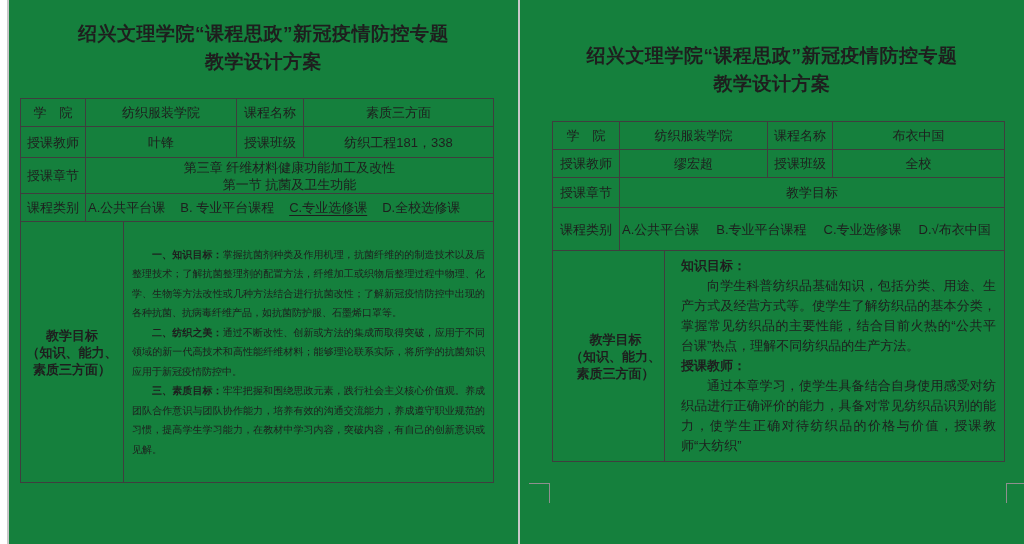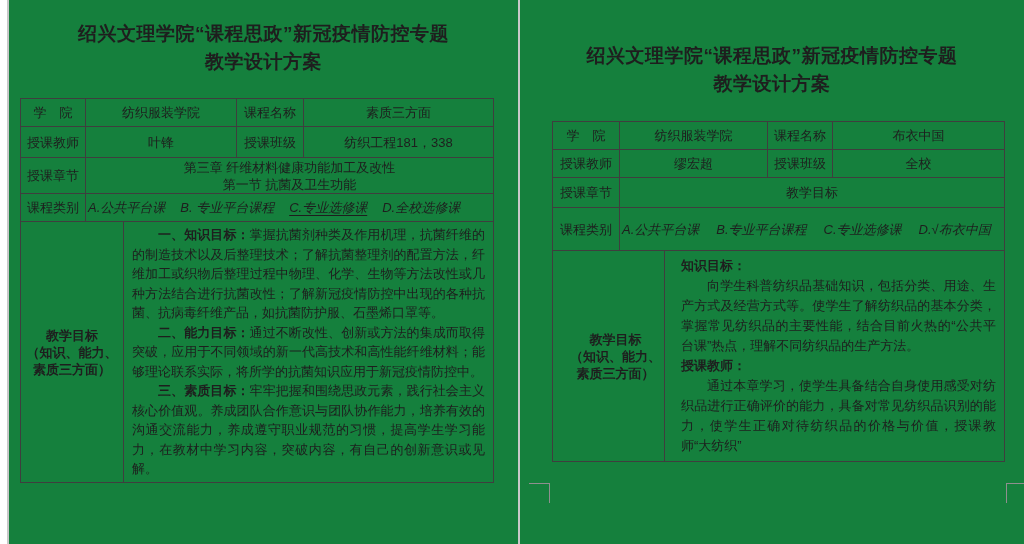--- a/index.html
+++ b/index.html
@@ -28,28 +28,28 @@
   .t-left{left:11px;top:98px;width:473px;}
   .t-right{left:32px;top:121px;width:452px;}
 
   .t-left  tr.r1 td{height:27px;} .t-left  tr.r2 td{height:30px;}
   .t-left  tr.r3 td{height:35px;} .t-left  tr.r4 td{height:27px;}
   .t-left  tr.r5 td{height:254px;}
   .t-right tr.r1 td{height:27px;} .t-right tr.r2 td{height:27px;}
   .t-right tr.r3 td{height:29px;} .t-right tr.r4 td{height:42px;}
   .t-right tr.r5 td{height:200px;padding-left:16px;}
 
-  td.cats{text-align:left;padding-left:11px;white-space:nowrap;font-style:italic;}
+  td.cats{text-align:left;padding-left:11px;white-space:nowrap;}
   .cats span{margin-right:15px;}
   .t-right .cats span{margin-right:17px;}
   .u{text-decoration:underline;text-underline-offset:3px;}
 
   td.obj-label{line-height:19px;font-weight:bold;}
   td.obj-cell{vertical-align:top;text-align:justify;}
-  .t-left  td.obj-cell{font-size:13px;line-height:19.5px;padding:3px 8px;}
+  .t-left  td.obj-cell{font-size:10px;line-height:19.5px;padding:3px 8px;}
   .t-right td.obj-cell{font-size:13px;line-height:20px;padding:5px 8px;}
   .obj-cell p{margin:0;text-indent:2em;}
   .obj-cell p.obj-head{font-weight:700;text-indent:0;text-align:left;}
   .obj-cell b{font-weight:700;}
 
   .cropmark{position:absolute;width:20px;height:19px;}
   .cm-left{left:529px;top:483px;border-top:1.5px solid #8f8f8f;border-right:1.5px solid #8f8f8f;}
   .cm-right{left:1006px;top:483px;width:18px;border-top:1.5px solid #8f8f8f;border-left:1.5px solid #8f8f8f;}
 </style>
 </head>
@@ -90,21 +90,21 @@
       <tr class="r4">
         <td>课程类别</td>
         <td colspan="4" class="cats">
           <span>A.公共平台课</span><span>B. 专业平台课程</span><span class="u">C.专业选修课</span><span>D.全校选修课</span>
         </td>
       </tr>
       <tr class="r5">
         <td colspan="2" class="obj-label"><span>教学目标</span><br><span>（知识、能力、</span><br><span>素质三方面）</span></td>
         <td colspan="3" class="obj-cell">
           <p><b>一、知识目标：</b><span>掌握抗菌剂种类及作用机理，抗菌纤维的的制造技术以及后整理技术；了解抗菌整理剂的配置方法，纤维加工或织物后整理过程中物理、化学、生物等方法改性或几种方法结合进行抗菌改性；了解新冠疫情防控中出现的各种抗菌、抗病毒纤维产品，如抗菌防护服、石墨烯口罩等。</span></p>
-          <p><b>二、能力目标：</b><span>通过不断改性、创新或方法的集成而取得突破，应用于不同领域的新一代高技术和高性能纤维材料；能够理论联系实际，将所学的抗菌知识应用于新冠疫情防控中。</span></p>
+          <p><b>二、纺织之美：</b><span>通过不断改性、创新或方法的集成而取得突破，应用于不同领域的新一代高技术和高性能纤维材料；能够理论联系实际，将所学的抗菌知识应用于新冠疫情防控中。</span></p>
           <p><b>三、素质目标：</b><span>牢牢把握和围绕思政元素，践行社会主义核心价值观。养成团队合作意识与团队协作能力，培养有效的沟通交流能力，养成遵守职业规范的习惯，提高学生学习能力，在教材中学习内容，突破内容，有自己的创新意识或见解。</span></p>
         </td>
       </tr>
     </tbody>
       </table>
   </section>
 
   <section class="page page-right">
     <h1 class="title"><span>绍兴文理学院“课程思政”新冠疫情防控专题</span><br><span>教学设计方案</span></h1>
 

